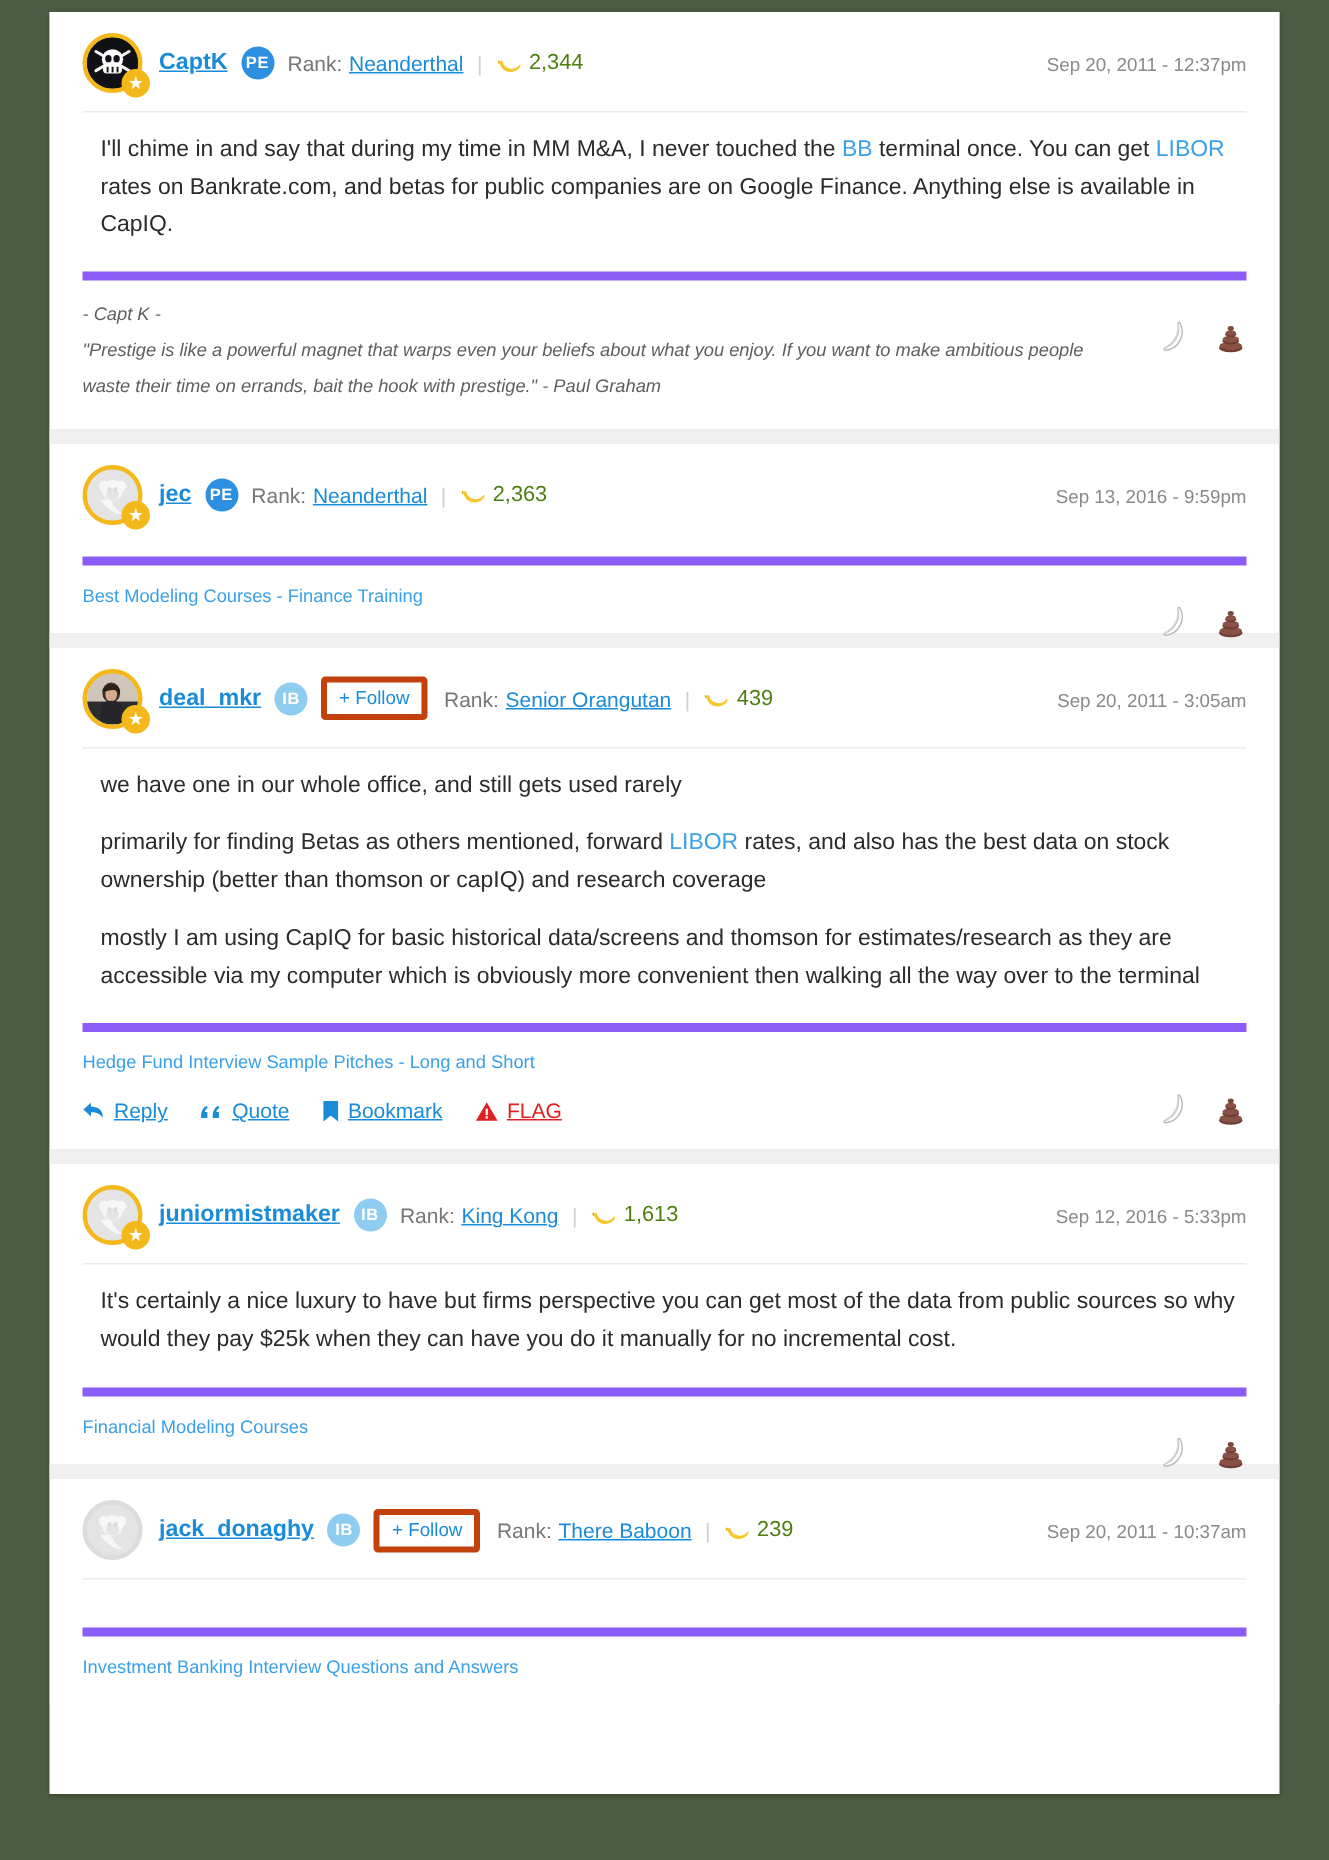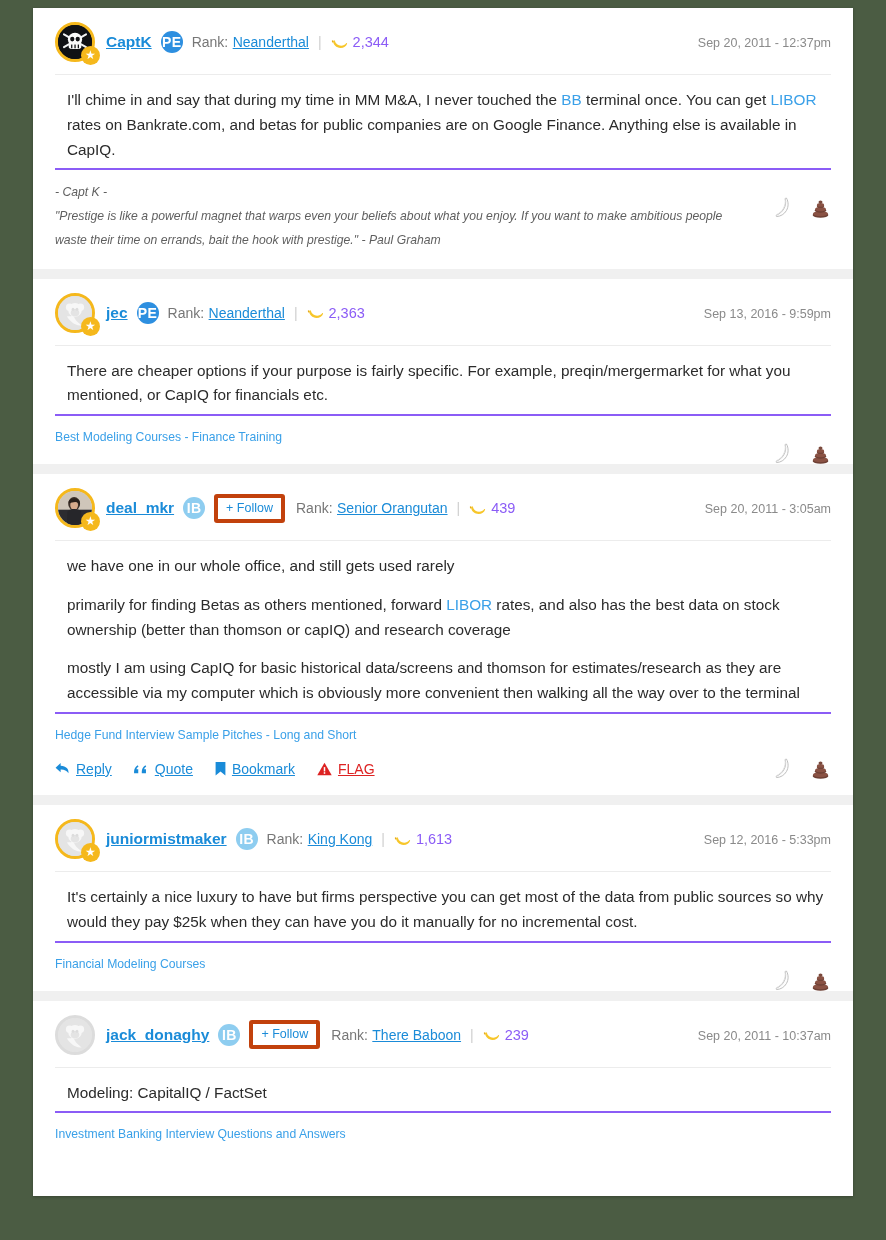--- a/index.html
+++ b/index.html
@@ -46,37 +46,37 @@
     border-radius: 50%; background: #f5b81c;
     color: #fff; font-size: 12px; text-align: center;
   }
   .username {
     color: #1a8bd8; font-size: 15.5px; font-weight: bold;
     margin-right: 9px; white-space: nowrap;
   }
   .grp-badge {
     flex: 0 0 auto;
     width: 22px; height: 22px; border-radius: 50%;
-    color: #fff; font-size: 14px; font-weight: bold;
+    color: #fff; font-size: 11px; font-weight: bold;
     display: flex; align-items: center; justify-content: center;
     letter-spacing: .4px; margin-right: 9px;
   }
   .grp-badge.pe { background: #2d8fe0; }
   .grp-badge.ib { background: #8ecdf0; }
   .follow-btn {
     border: 4px solid #c2410c; color: #1a8bd8;
     background: #fff; border-radius: 3px;
     font-size: 12.5px; padding: 3px 8px 4px;
     margin-right: 11px; white-space: nowrap; cursor: pointer;
   }
   .rank-label { color: #777; font-size: 14px; white-space: nowrap; }
   .rank-value { color: #1a8bd8; font-size: 14px; white-space: nowrap; }
   .sep { color: #cfcfcf; margin: 0 9px; font-size: 14px; }
   .banana-count {
-    color: #8b5cf6; font-size: 14.5px;
+    color: #4d7c0f; font-size: 14.5px;
     display: flex; align-items: center; white-space: nowrap;
   }
   .banana-ico { margin-right: 5px; display: block; }
   .timestamp {
     position: absolute; right: 0; top: 50%;
     transform: translateY(-50%);
     color: #8a8a8a; font-size: 12.5px; white-space: nowrap;
   }
 
   
@@ -85,41 +85,41 @@
     margin-top: 10px; padding-top: 13px;
     color: #2b2b2b; font-size: 15.3px; line-height: 1.62;
   }
   .post-body p { margin: 0 0 14px 12px; }
   .post-body p:last-child { margin-bottom: 0; }
   .post-body p.tight { margin-bottom: 0; }
   .post-body a, a.inline { color: #3aa0e8; text-decoration: none; }
 
   
   .sig-block {
-    border-top: 2px solid #8b5cf6;
-    margin-top: 6px; padding-top: 11px;
+    border-top: 6px solid #8b5cf6;
+    margin-top: 19px; padding-top: 11px;
     position: relative; min-height: 34px;
   }
   .sig-line {
     color: #5f5f5f; font-style: italic;
     font-size: 12.2px; line-height: 1.95;
     margin: 0; max-width: 680px;
   }
   .sig-link {
     color: #3aa0e8; 
     font-size: 12.2px; text-decoration: none; display: inline-block;
   }
 
   
   .actions {
     display: flex; align-items: center;
     margin-top: 13px; position: relative; min-height: 20px;
   }
   .action {
-    display: flex; align-items: center;
+    display: flex; align-items: flex-end;
     color: #1a8bd8; font-size: 14px;
     margin-right: 22px; cursor: pointer; white-space: nowrap;
   }
   .action .ic { margin-right: 6px; display: flex; align-items: center; }
   .action.flag { color: #dd2222; }
   .action.flag .ic { color: #dd2222; }
 
   
   .votes {
     position: absolute; right: 0; top: 50%;
@@ -205,23 +205,20 @@
                 </svg>
               </div>
               <span class="star-badge">★</span>
             </div><a class="username" href="#">jec</a><span class="grp-badge pe">PE</span><span class="rank-label">Rank:</span>&nbsp;<a class="rank-value" href="#">Neanderthal</a><span class="sep">|</span><span class="banana-count">
               <svg class="banana-ico" width="17" height="15" viewBox="0 0 24 22">
                 <path d="M2.5 8.5c0 6 5 10.5 11 10.5 5 0 8.5-2.8 9.6-6.2.3-.9-.8-1.3-1.3-.6-1.6 2.2-4.3 3.6-7.4 3.6-4.6 0-8.3-3-9.2-7.2-.2-.9-1.5-1-1.7-.1z" fill="#f7c62a"></path>
                 <path d="M2.5 8.5c-.2-.9-1.5-1-1.7-.1-.1.6.1 1.4.4 2.1.5 1 1.6.5 1.5-.4-.1-.5-.2-1.1-.2-1.6z" fill="#e3a81c"></path>
               </svg>
               <span>2,363</span>
             </span><span class="timestamp">Sep 13, 2016 - 9:59pm</span></div>
-          <div class="post-body">
-            <p class=""><span>There are cheaper options if your purpose is fairly specific. For example, preqin/mergermarket for what you mentioned, or CapIQ for financials etc.</span></p>
-          </div>
           <div class="sig-block"><a class="sig-link" href="#">Best Modeling Courses - Finance Training</a><div class="votes in-sig">
               <span class="vote-btn"><svg width="22" height="24" viewBox="0 0 24 26">
                   <path d="M15.8 2.2c-.6-.5-1.5.1-1.3.9.9 3.6.4 7.4-1.6 10.8-1.9 3.3-4.8 5.6-8 6.9-.8.3-.6 1.5.3 1.5 4.2-.1 8.3-2.6 10.6-6.6 2.4-4.2 2.3-9.4 0-13.5z" fill="#fdfdfd" stroke="#b9b9b9" stroke-width="1"></path>
                   <path d="M14.2 3.1c.7 3.5.1 7.2-1.9 10.6-1.8 3.1-4.4 5.3-7.4 6.6" fill="none" stroke="#dcdcdc" stroke-width="1"></path>
                 </svg></span>
               <span class="vote-btn"><svg width="21" height="22" viewBox="0 0 24 24">
                   <ellipse cx="12" cy="20" rx="9" ry="3.2" fill="#6e4035"></ellipse>
                   <ellipse cx="12" cy="18.4" rx="8.6" ry="3.1" fill="#8a5244"></ellipse>
                   <ellipse cx="12" cy="14.6" rx="6.4" ry="2.7" fill="#6e4035"></ellipse>
                   <ellipse cx="12" cy="13.2" rx="6.2" ry="2.6" fill="#8a5244"></ellipse>
@@ -376,19 +373,18 @@
                 </svg>
               </div>
             </div><a class="username" href="#">jack_donaghy</a><span class="grp-badge ib">IB</span><button class="follow-btn">+ Follow</button><span class="rank-label">Rank:</span>&nbsp;<a class="rank-value" href="#">There Baboon</a><span class="sep">|</span><span class="banana-count">
               <svg class="banana-ico" width="17" height="15" viewBox="0 0 24 22">
                 <path d="M2.5 8.5c0 6 5 10.5 11 10.5 5 0 8.5-2.8 9.6-6.2.3-.9-.8-1.3-1.3-.6-1.6 2.2-4.3 3.6-7.4 3.6-4.6 0-8.3-3-9.2-7.2-.2-.9-1.5-1-1.7-.1z" fill="#f7c62a"></path>
                 <path d="M2.5 8.5c-.2-.9-1.5-1-1.7-.1-.1.6.1 1.4.4 2.1.5 1 1.6.5 1.5-.4-.1-.5-.2-1.1-.2-1.6z" fill="#e3a81c"></path>
               </svg>
               <span>239</span>
             </span><span class="timestamp">Sep 20, 2011 - 10:37am</span></div>
           <div class="post-body">
-            <p class="tight"><span>Modeling: CapitalIQ / FactSet</span></p>
           </div>
           <div class="sig-block"><a class="sig-link" href="#">Investment Banking Interview Questions and Answers</a></div>
         </div>
       </div>
     </div>
 </div>
 
 </body></html>

